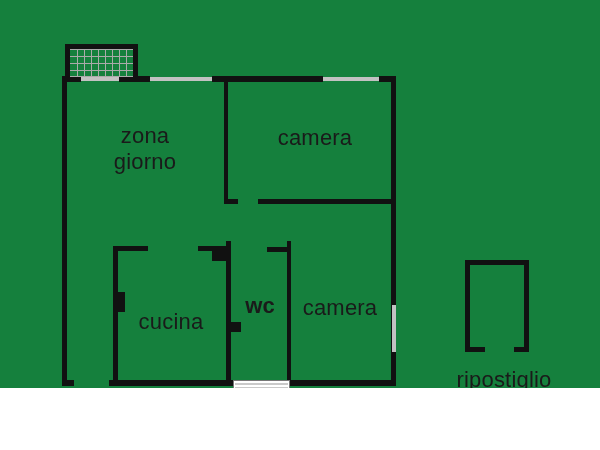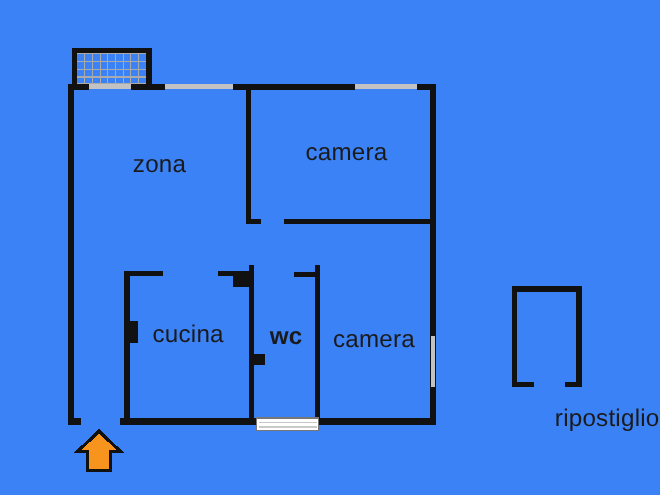--- a/index.html
+++ b/index.html
@@ -1,20 +1,20 @@
 <!DOCTYPE html>
 <html><head>
 <meta charset="utf-8">
 <style>
   html, body { margin: 0; padding: 0; background: #ffffff; }
   #stage {
     position: relative;
     width: 600px;
-    height: 450px;
-    background: #3b82f6;
+    height: 388px;
+    background: #15803d;
     overflow: hidden;
     font-family: "Liberation Sans", sans-serif;
   }
   #plan-svg { position: absolute; left: 0; top: 0; }
   .walls rect { stroke: none; }
   .door-symbol rect { fill: #ffffff; stroke: #777777; stroke-width: 1; }
   .door-symbol line { stroke: #c9c9c9; stroke-width: 1.5; }
   .entrance-arrow polygon { stroke: #111111; stroke-width: 3; stroke-linejoin: miter; }
   .room-label {
     position: absolute;
@@ -100,25 +100,26 @@
       <rect x="514" y="347" width="15" height="5"></rect>
     </g>
 
     <g class="entrance-arrow">
       <polygon points="90,392 109.5,410.5 100.5,410.5 100.5,427.5 79.5,427.5 79.5,410.5 70.5,410.5" fill="#f7941e"></polygon>
     </g>
   </svg>
 
   <div class="room-label" style="left:145px; top:149px;">
     <div>zona</div>
+    <div>giorno</div>
   </div>
 
   <div class="room-label" style="left:315px; top:138px;">camera</div>
 
-  <div class="room-label" style="left:171px; top:304px;text-align:center;">cucina</div>
+  <div class="room-label" style="left:171px; top:322px;text-align:center;">cucina</div>
 
   <div class="room-label" style="left:260px; top:306px;font-weight:bold;">wc</div>
 
   <div class="room-label" style="left:340px; top:308px;">camera</div>
 
-  <div class="room-label" style="left:504px; top:380px;margin-left:48px;">ripostiglio</div>
+  <div class="room-label" style="left:504px; top:380px;">ripostiglio</div>
 
 </div>
 
 </body></html>

